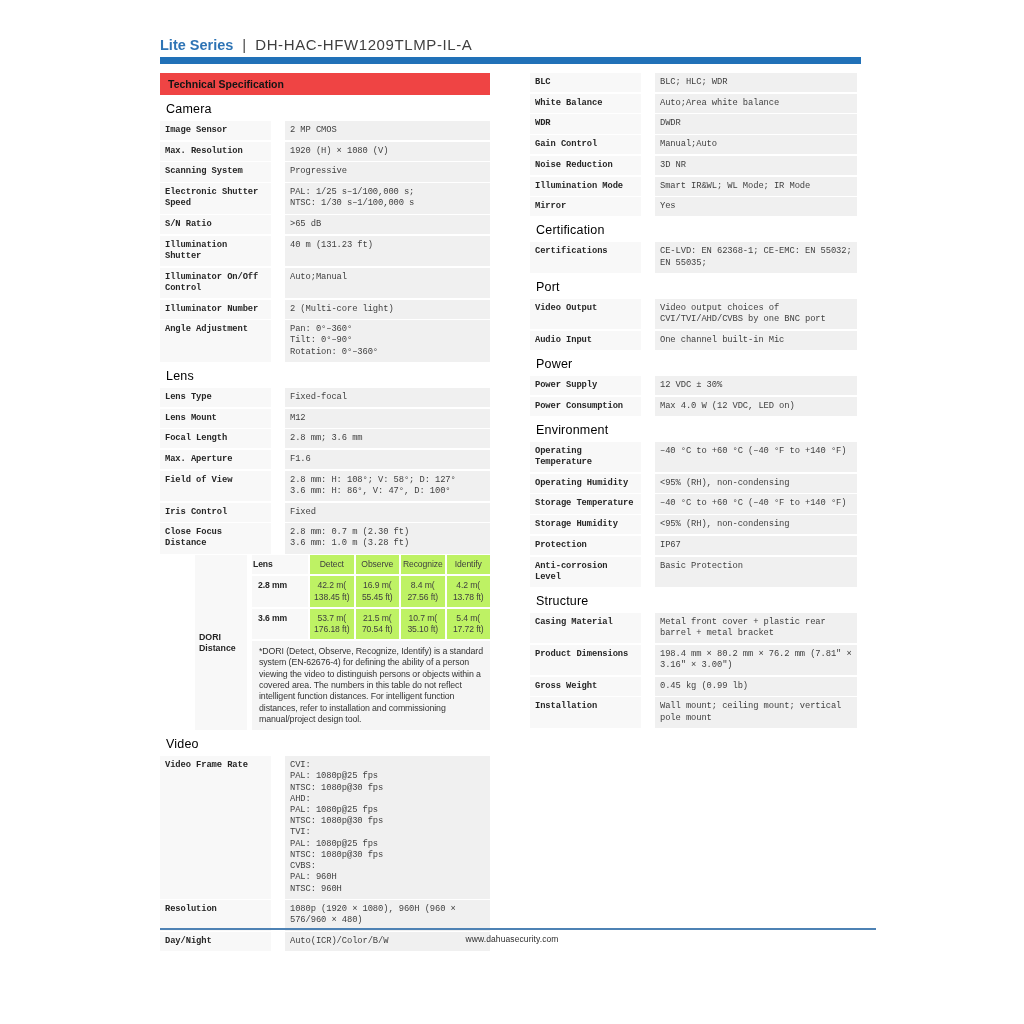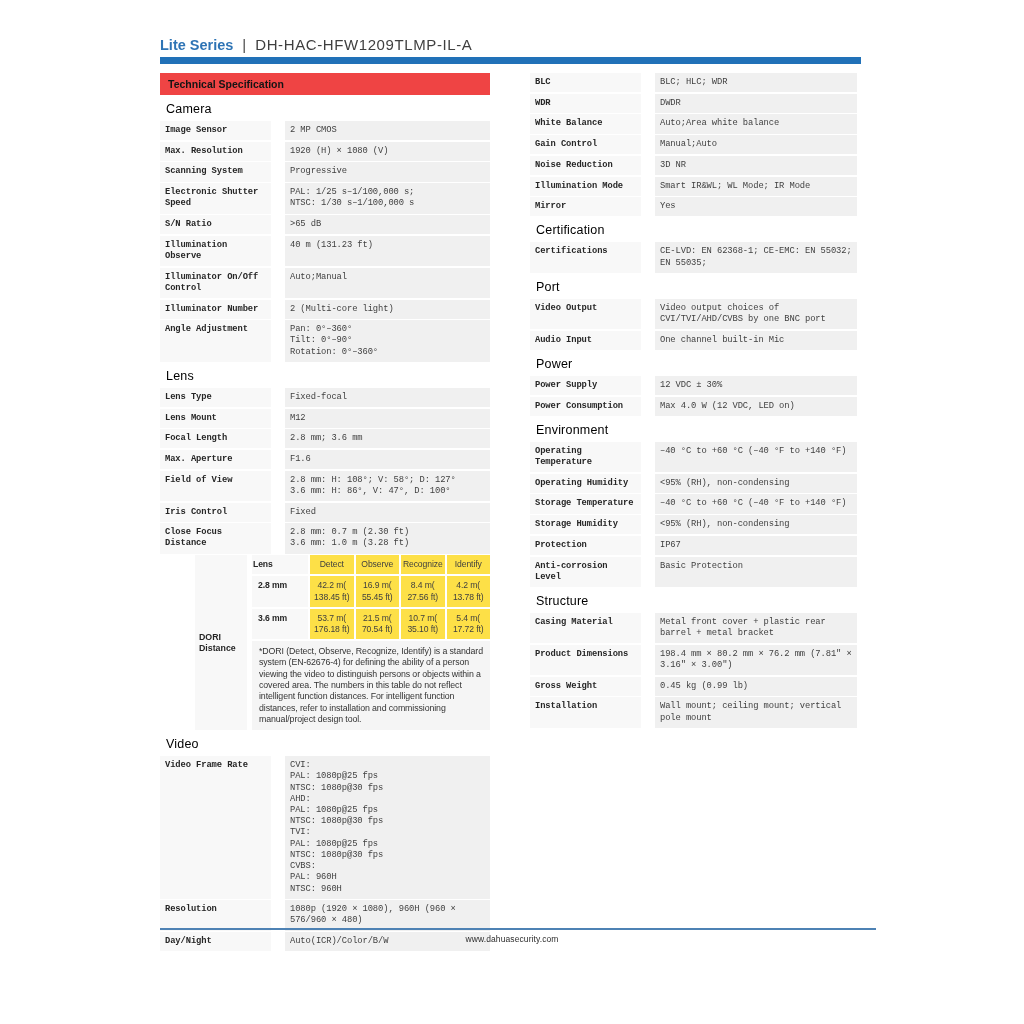--- a/index.html
+++ b/index.html
@@ -45,21 +45,21 @@
   .dori-block { display:flex; gap:5px; margin-bottom:1.5px; }
   .dori-label {
     flex:0 0 52px; width:52px; background:#f8f8f8; font-weight:700;
     color:#262626; font-size:8.8px; line-height:11.2px;
     padding:4px 4px; display:flex; align-items:center; box-sizing:border-box;margin-left:35px;
   }
   .dori-right { flex:1; }
   .dori-row { display:flex; gap:2px; margin-bottom:2px; }
   .dori-cell {
     font-size:8.6px; line-height:11.2px; letter-spacing:-0.1px;
-    background:#fde047; color:#3f3f3f; text-align:center;
+    background:#bef264; color:#3f3f3f; text-align:center;
     padding:4px 1px; box-sizing:border-box; flex:1;
   }
   .dori-cell.lens-col {
     flex:0 0 56px; width:56px; text-align:left; padding-left:6px;
     background:#f8f8f8; font-weight:700; color:#262626;
   }
   .dori-cell.hdr { padding:4px 1px; }
   .dori-note {
     background:#f5f5f5; color:#333333; font-size:8.8px; line-height:11.3px;
     letter-spacing:-0.1px; padding:5px 7px; margin-top:1px; box-sizing:border-box;
@@ -115,21 +115,21 @@
           <span class="ln">NTSC: 1/30 s–1/100,000 s</span>
         </div>
       </div>
       <div class="spec-row">
         <div class="cell label">S/N Ratio</div>
         <div class="cell value">
           <span class="ln">&gt;65 dB</span>
         </div>
       </div>
       <div class="spec-row">
-        <div class="cell label">Illumination Observe</div>
+        <div class="cell label">Illumination Shutter</div>
         <div class="cell value">
           <span class="ln">40 m (131.23 ft)</span>
         </div>
       </div>
       <div class="spec-row">
         <div class="cell label">Illuminator On/Off Control</div>
         <div class="cell value">
           <span class="ln">Auto;Manual</span>
         </div>
       </div>
@@ -252,29 +252,29 @@
     </div>
 
   <div class="col" id="col-right">
       <div class="spec-row">
         <div class="cell label">BLC</div>
         <div class="cell value">
           <span class="ln">BLC; HLC; WDR</span>
         </div>
       </div>
       <div class="spec-row">
+        <div class="cell label">White Balance</div>
+        <div class="cell value">
+          <span class="ln">Auto;Area white balance</span>
+        </div>
+      </div>
+      <div class="spec-row">
         <div class="cell label">WDR</div>
         <div class="cell value">
           <span class="ln">DWDR</span>
-        </div>
-      </div>
-      <div class="spec-row">
-        <div class="cell label">White Balance</div>
-        <div class="cell value">
-          <span class="ln">Auto;Area white balance</span>
         </div>
       </div>
       <div class="spec-row">
         <div class="cell label">Gain Control</div>
         <div class="cell value">
           <span class="ln">Manual;Auto</span>
         </div>
       </div>
       <div class="spec-row">
         <div class="cell label">Noise Reduction</div>

